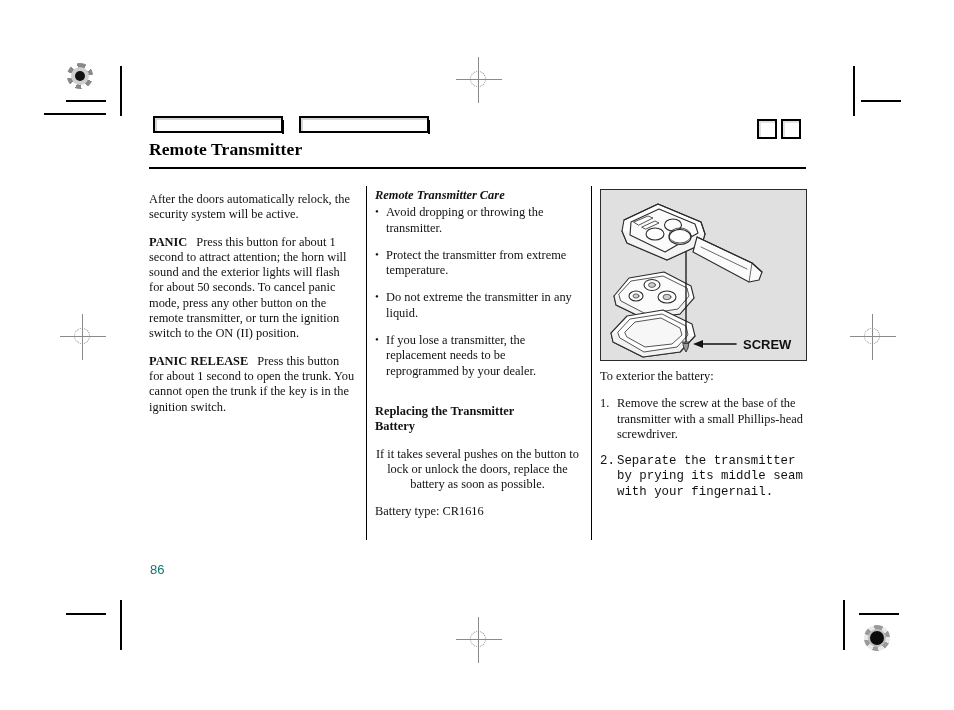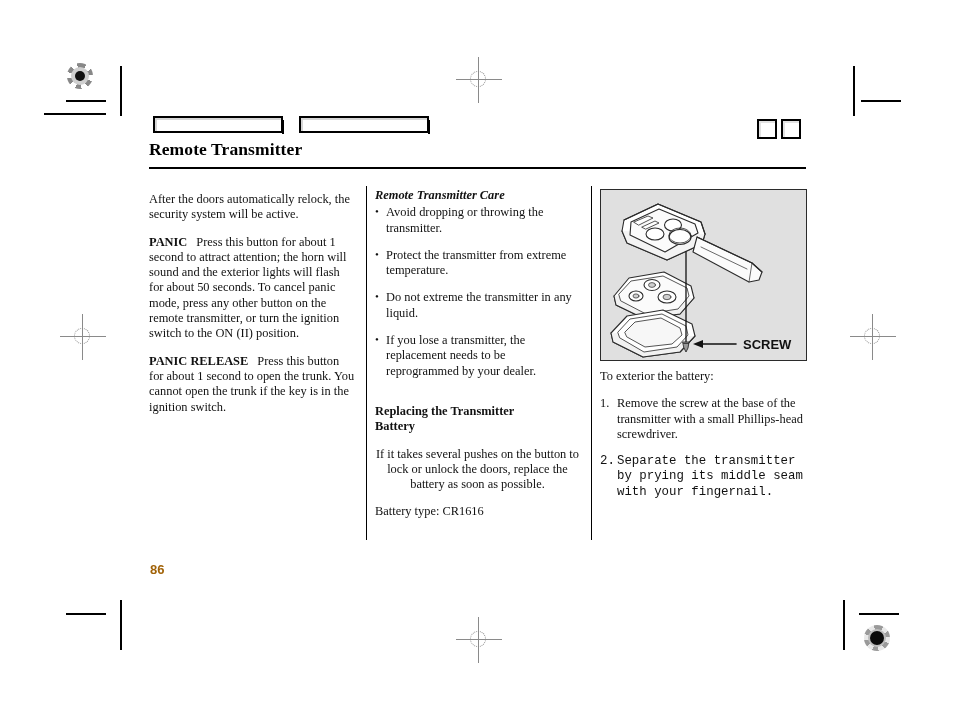--- a/index.html
+++ b/index.html
@@ -196,23 +196,23 @@
     background: #e0e0e0;
     box-sizing: border-box;
   }
   .fig svg { display: block; }
 
   .pgnum {
     position: absolute;
     left: 150px;
     top: 562px;
     font-family: "Liberation Sans", sans-serif;
-    font-weight: bold;
+    font-weight: normal;
     font-size: 13px;
-    color: #a16207;
+    color: #0f766e;
   }
 </style>
 </head>
 <body>
 
 <div class="page">
 
   <div class="reg-target" style="left:67px; top:63px;">
     <div class="ring"></div>
       <div class="mid"></div>

